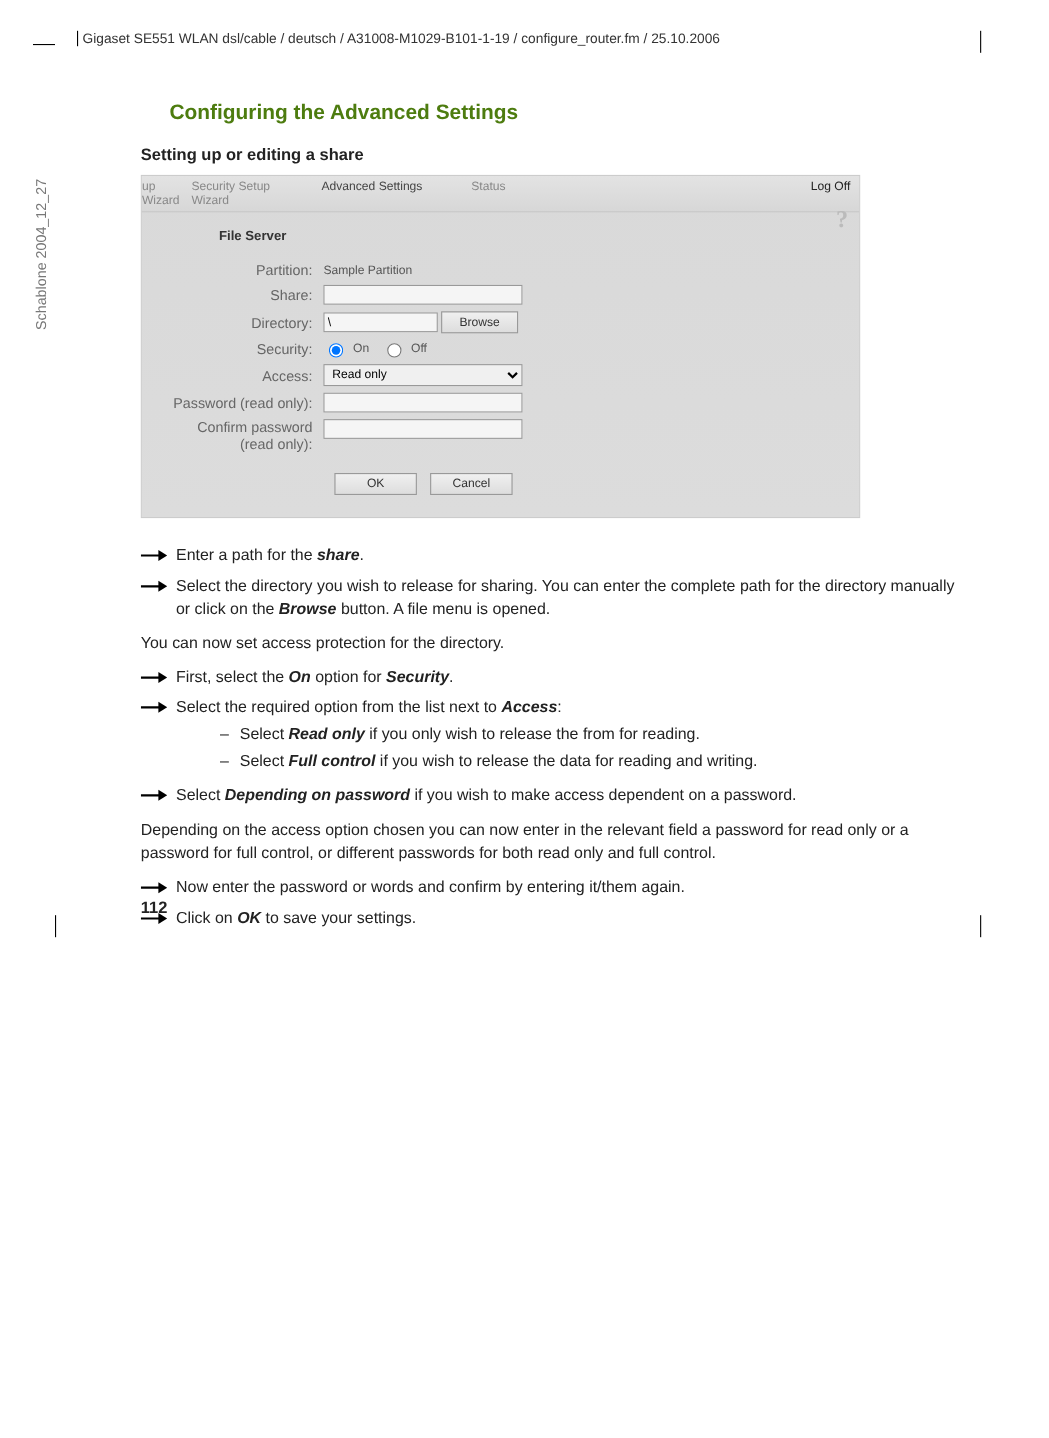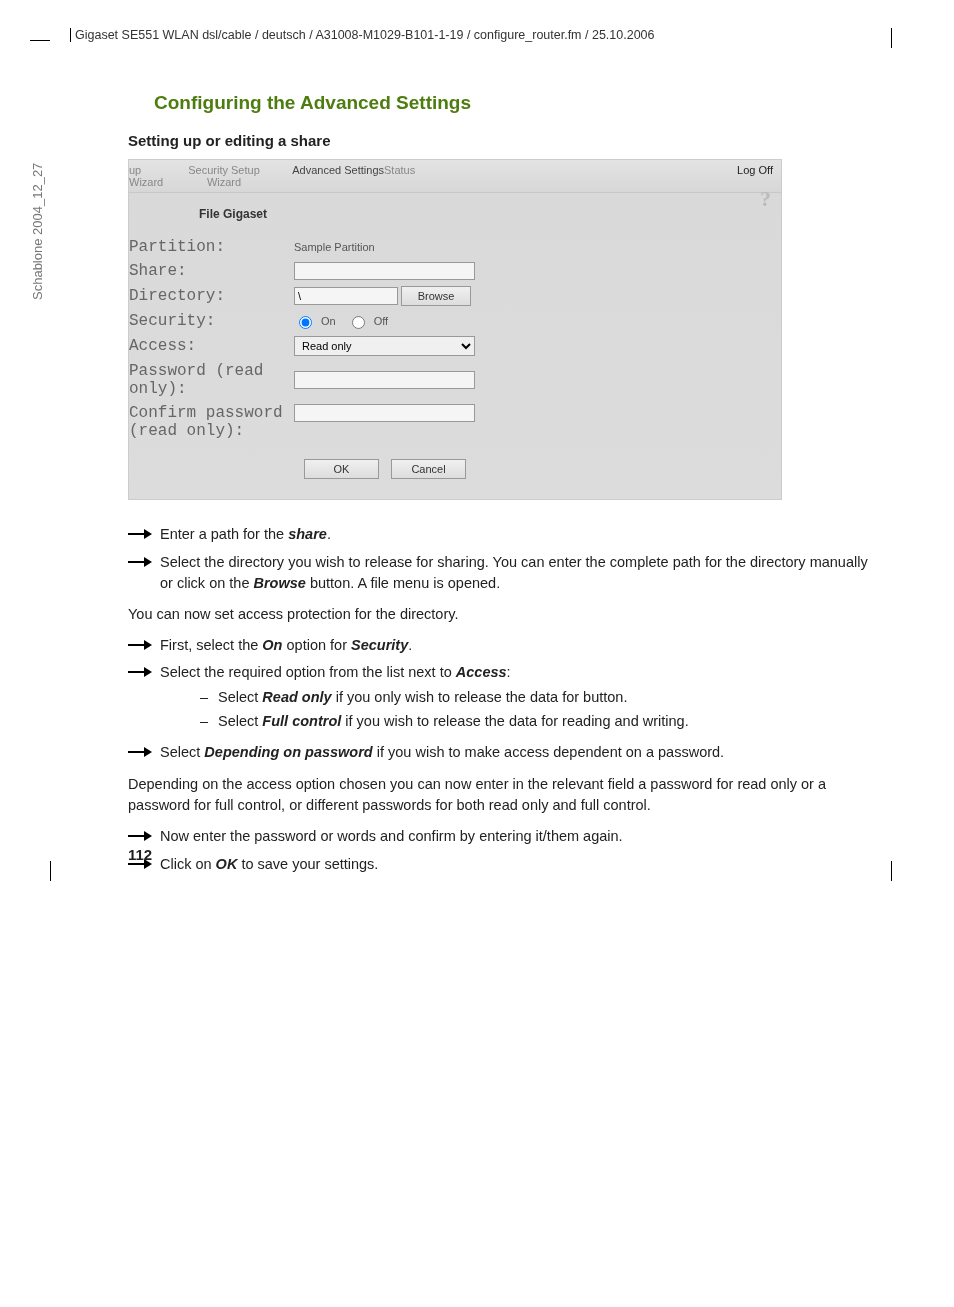--- a/index.html
+++ b/index.html
@@ -64,23 +64,23 @@
     background: linear-gradient(#e3e3e3,#d7d7d7);
     font-size: 11px;
     color: #888;
     border-bottom:1px solid #c8c8c8;
   }
   .tab {
     padding: 4px 0;
     flex: 0 0 auto;
   }
   .tab.w1{width:45px;}
-  .tab.w2{width:100px;text-align:center;}
+  .tab.w2{width:100px;}
   .tab.w3{width:110px;text-align:right;color:#444}
-  .tab.w4{width:120px;}
+  .tab.w4{width:120px;text-align:center}
   .logoff{margin-left:auto;padding:4px 8px;color:#222;font-size:11px}
   .panel-title {
     font-weight: bold;
     color: #333;
     padding: 14px 0 14px 70px;
     font-size: 12px;
   }
   .help-icon {
     position: absolute;
     right: 10px;
@@ -90,25 +90,24 @@
     font-weight: bold;
     font-family: Georgia, serif;
   }
   .form-row {
     display: flex;
     align-items: center;
     padding: 3px 0;
   }
   .form-label {
     width: 155px;
-    text-align: left;
+    text-align: right;
     padding-right: 10px;
-    font-size: 16px;
+    font-size: 13px;
     color: #666;
-    font-family: Liberation Mono, monospace;
   }
   .text-input {
     height: 18px;
     border: 1px solid #999;
     background: #f5f5f5;
     font-size: 11px;
     padding: 0 3px;
     box-sizing: border-box;
   }
   .w180{width:181px}
@@ -189,21 +188,21 @@
 
   <div class="screenshot">
     <div class="tabs">
       <div class="tab w1">up Wizard</div>
       <div class="tab w2">Security Setup Wizard</div>
       <div class="tab w3">Advanced Settings</div>
       <div class="tab w4">Status</div>
       <div class="logoff">Log Off</div>
     </div>
     <div class="help-icon">?</div>
-    <div class="panel-title">File Gigaset</div>
+    <div class="panel-title">File Server</div>
 
     <div class="form-row">
       <div class="form-label">Partition:</div>
       <div style="font-size:11px;color:#555">Sample Partition</div>
     </div>
     <div class="form-row">
       <div class="form-label">Share:</div>
       <input class="text-input w180" style="">
     </div>
     <div class="form-row">
@@ -272,21 +271,21 @@
 
     <div class="arrow-item">
       <div class="arrow"><svg viewBox="0 0 24 12">
             <line x1="0" y1="6" x2="18" y2="6" stroke="#000" stroke-width="2"></line>
             <polygon points="16,1 24,6 16,11" fill="#000"></polygon>
           </svg></div>
       <div class="arrow-content"><span>Select the required option from the list next to </span><b><i><span>Access</span></i></b><span>:</span>
         <div class="dash-list">
           <div class="dash-item">
               <div class="dash">–</div>
-              <div><span>Select </span><b><i><span>Read only</span></i></b><span> if you only wish to release the data for button.</span></div>
+              <div><span>Select </span><b><i><span>Read only</span></i></b><span> if you only wish to release the from for reading.</span></div>
             </div>
           <div class="dash-item">
               <div class="dash">–</div>
               <div><span>Select </span><b><i><span>Full control</span></i></b><span> if you wish to release the data for reading and writing.</span></div>
             </div>
         </div>
       </div>
     </div>
 
     <div class="arrow-item">

